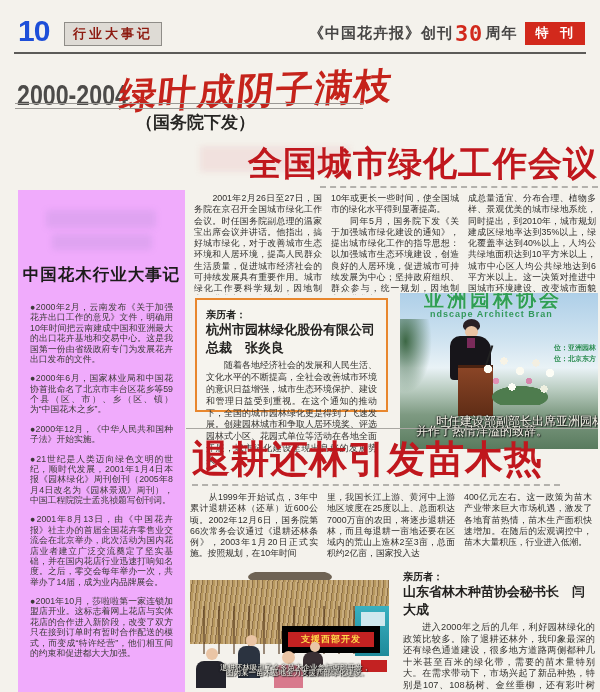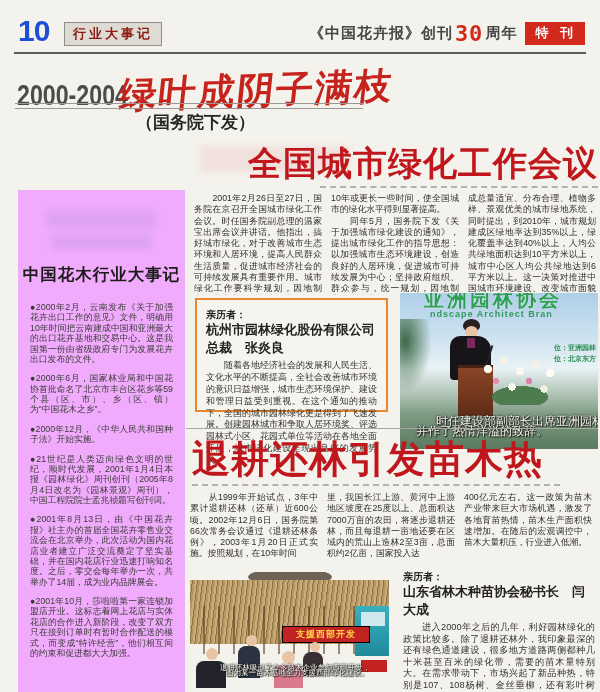--- a/index.html
+++ b/index.html
@@ -100,21 +100,21 @@
     background:linear-gradient(180deg,#d5cab2 0%,#cbb astonish 0%,#c2ad87 14%,#a98c60 26%,#a18457 72%,#8a7352 100%);}
   .p2-twigs{position:absolute;left:0;top:8px;width:199px;height:64px;
     background:repeating-linear-gradient(97deg,#c9ad7e 0 2px,#8f7148 2px 3px,#b7985f 3px 5px);}
   .p2-trunks{position:absolute;left:0;top:34px;width:199px;height:48px;
     background:repeating-linear-gradient(90deg,transparent 0 13px,rgba(80,52,26,.55) 13px 15px);}
   .p2-tarp{position:absolute;left:58px;top:-4px;width:84px;height:18px;background:#6e6354;border-radius:50%;}
   .p2-cab{position:absolute;right:0;top:34px;width:34px;height:50px;
     background:linear-gradient(180deg,#39b0c0,#1f8a9a);}
   .p2-cab-win{position:absolute;right:4px;top:40px;width:24px;height:14px;background:#cfe8ee;}
   .p2-banner{position:absolute;left:92px;top:54px;width:86px;height:15px;background:#c32222;
-    border:1px solid #000000;display:flex;align-items:center;justify-content:center;}
+    border:6px solid #000000;display:flex;align-items:center;justify-content:center;}
   .p2-banner span{font-size:9px;font-weight:bold;color:#ffd94a;letter-spacing:1px;white-space:nowrap;}
   .p2-banner2{position:absolute;right:2px;top:88px;width:26px;height:12px;background:#c32222;}
   .fig-face{position:absolute;background:#eac5a5;border-radius:50%;}
   .fig-body{position:absolute;border-radius:8px 8px 0 0;}
   .p2-cap{position:absolute;font-size:7.5px;color:#fcfbf2;white-space:nowrap;
     text-shadow:0 0 2px #1d1d1d,0 0 2px #1d1d1d,1px 1px 1px #1d1d1d;}
 
   
   .witness2{left:403px;top:570px;width:192px;}
   .w2-body{font-size:9.2px;line-height:1.26;text-align:justify;color:#33322f;white-space:pre-line;}

